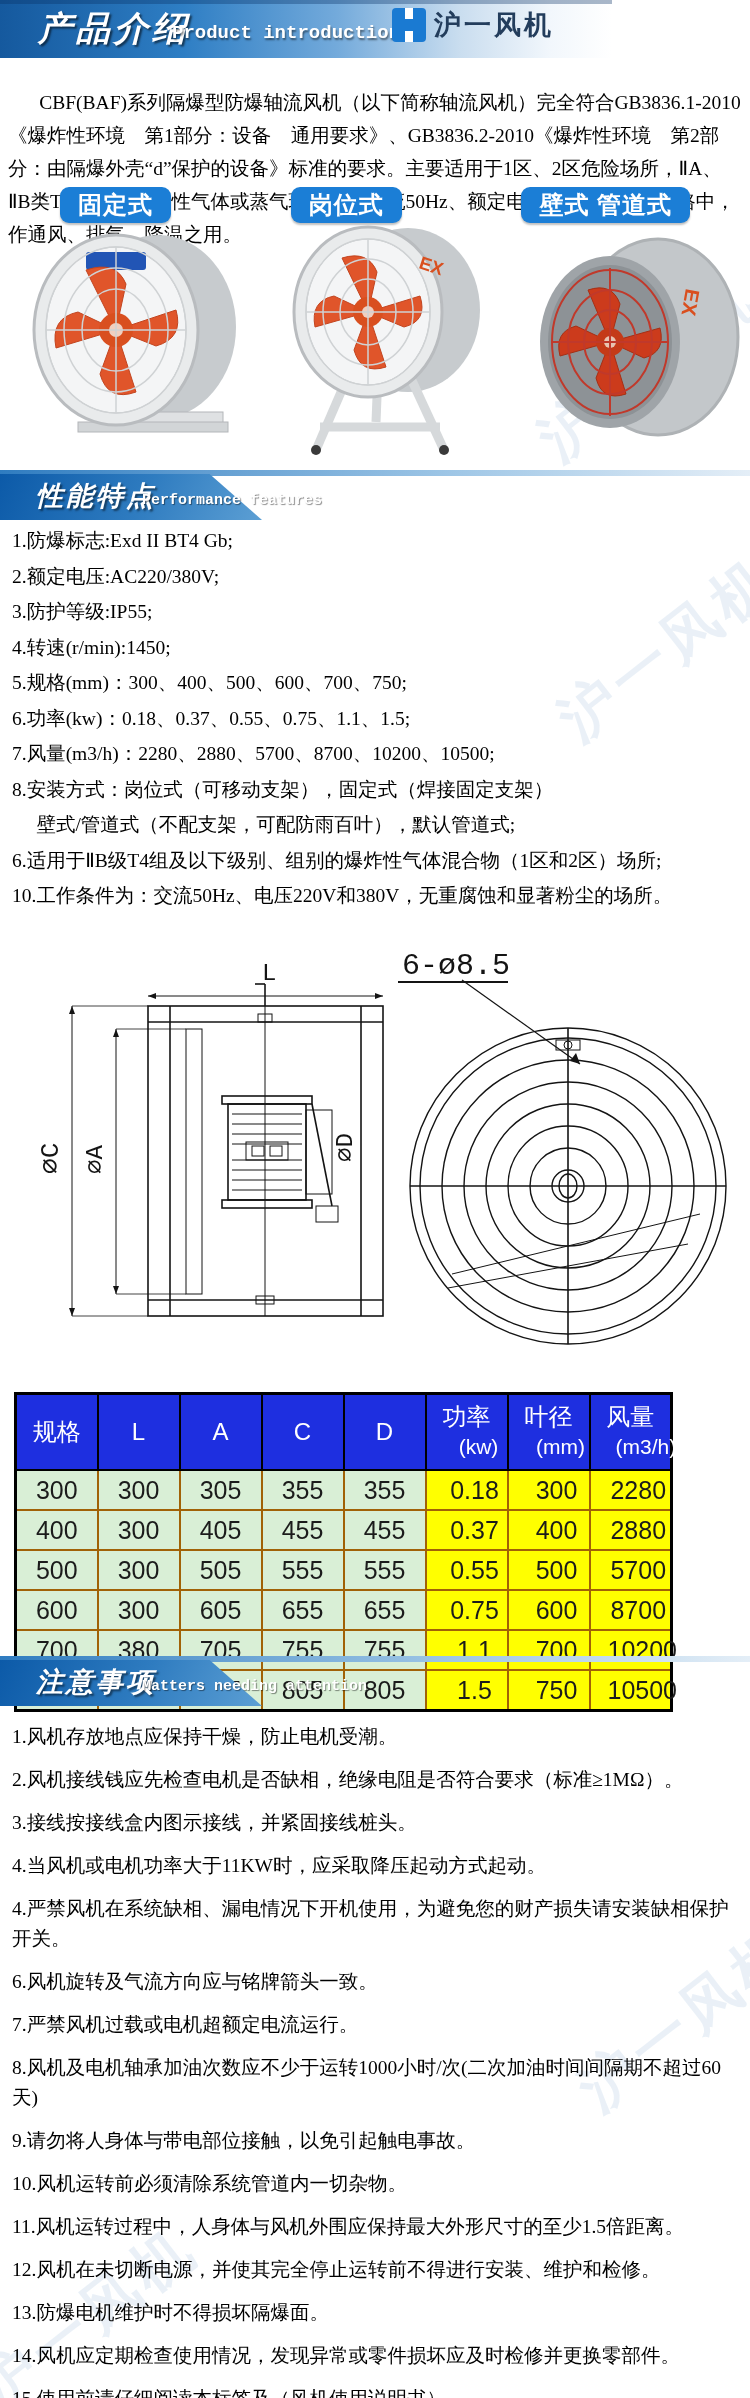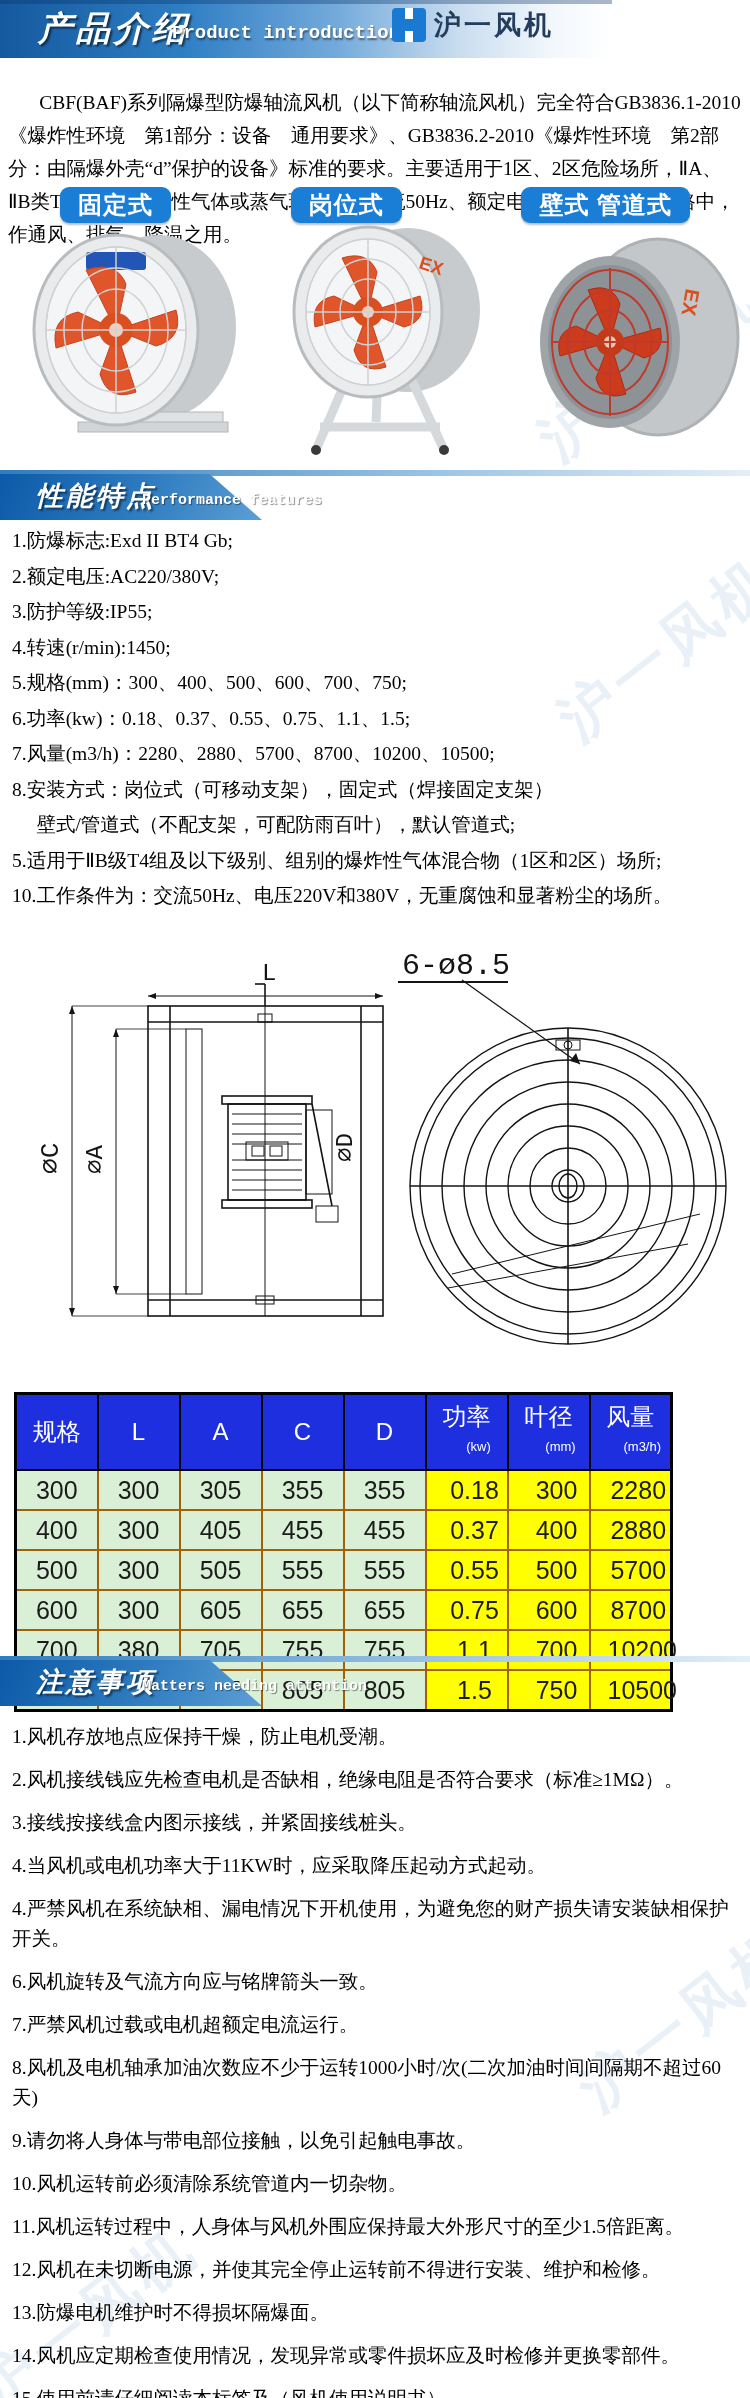--- a/index.html
+++ b/index.html
@@ -58,21 +58,21 @@
   .drawing{position:absolute;left:0;top:944px;width:750px;height:440px;}
 
   
   .spec-table{position:absolute;left:14px;top:1392px;width:659px;border-collapse:collapse;
     border:3px solid #000;table-layout:fixed;}
   .spec-table th{background:#1e2fe0;color:#ffffff;font-weight:normal;height:72px;
     font-size:24px;line-height:30px;border:2px solid #000;}
   .spec-table td{height:36px;text-align:center;font-size:25px;border:2px solid #a16207;color:#1b1b1b;}
   .spec-table td.g{background:#d9efd6;}
   .spec-table td.y{background:#ffff00;padding-left:17px;}
-  .spec-table th .sub{display:block;font-size:13px;padding-left:24px;}
+  .spec-table th .sub{display:block;font-size:21px;padding-left:24px;}
 
   
   .watermark{position:absolute;font-size:58px;font-weight:bold;color:#7fa8cf;opacity:.16;
     transform:rotate(-38deg);white-space:nowrap;letter-spacing:6px;pointer-events:none;}
 </style>
 </head>
 <body>
 
 <div class="page">
 
@@ -199,21 +199,21 @@
   <div class="txt-list" id="features-list">
       <div class="line">1.防爆标志:Exd II BT4 Gb;</div>
       <div class="line">2.额定电压:AC220/380V;</div>
       <div class="line">3.防护等级:IP55;</div>
       <div class="line">4.转速(r/min):1450;</div>
       <div class="line">5.规格(mm)：300、400、500、600、700、750;</div>
       <div class="line">6.功率(kw)：0.18、0.37、0.55、0.75、1.1、1.5;</div>
       <div class="line">7.风量(m3/h)：2280、2880、5700、8700、10200、10500;</div>
       <div class="line">8.安装方式：岗位式（可移动支架），固定式（焊接固定支架）</div>
       <div class="line">　 壁式/管道式（不配支架，可配防雨百叶），默认管道式;</div>
-      <div class="line">5.适用于ⅡB级T4组及以下级别、组别的爆炸性气体混合物（1区和2区）场所;</div>
+      <div class="line">6.适用于ⅡB级T4组及以下级别、组别的爆炸性气体混合物（1区和2区）场所;</div>
       <div class="line">10.工作条件为：交流50Hz、电压220V和380V，无重腐蚀和显著粉尘的场所。</div>
     </div>
 
 
   <svg class="drawing" viewBox="0 0 750 440">
     <g stroke="#141414" fill="none" stroke-width="1.6">
 
       <rect x="148" y="62" width="235" height="310"></rect>
       <line x1="148" y1="78" x2="383" y2="78"></line>
       <line x1="148" y1="356" x2="383" y2="356"></line>

